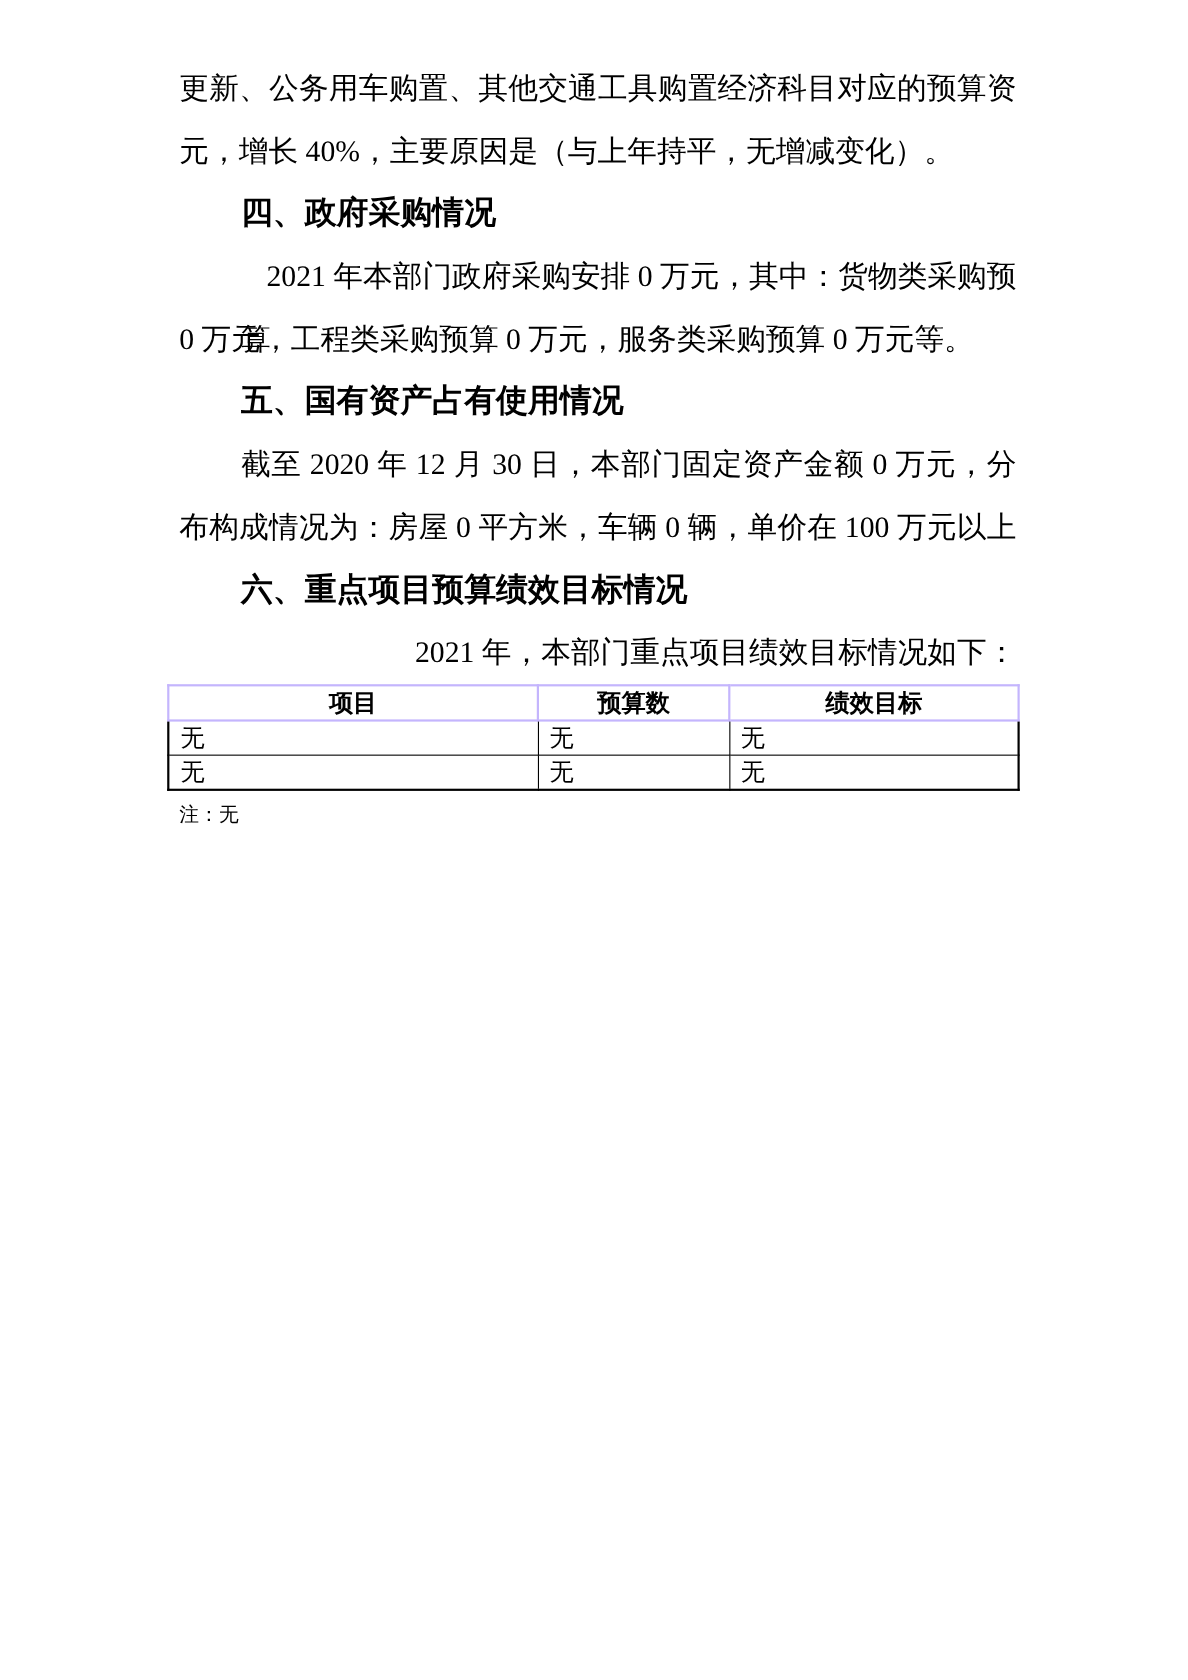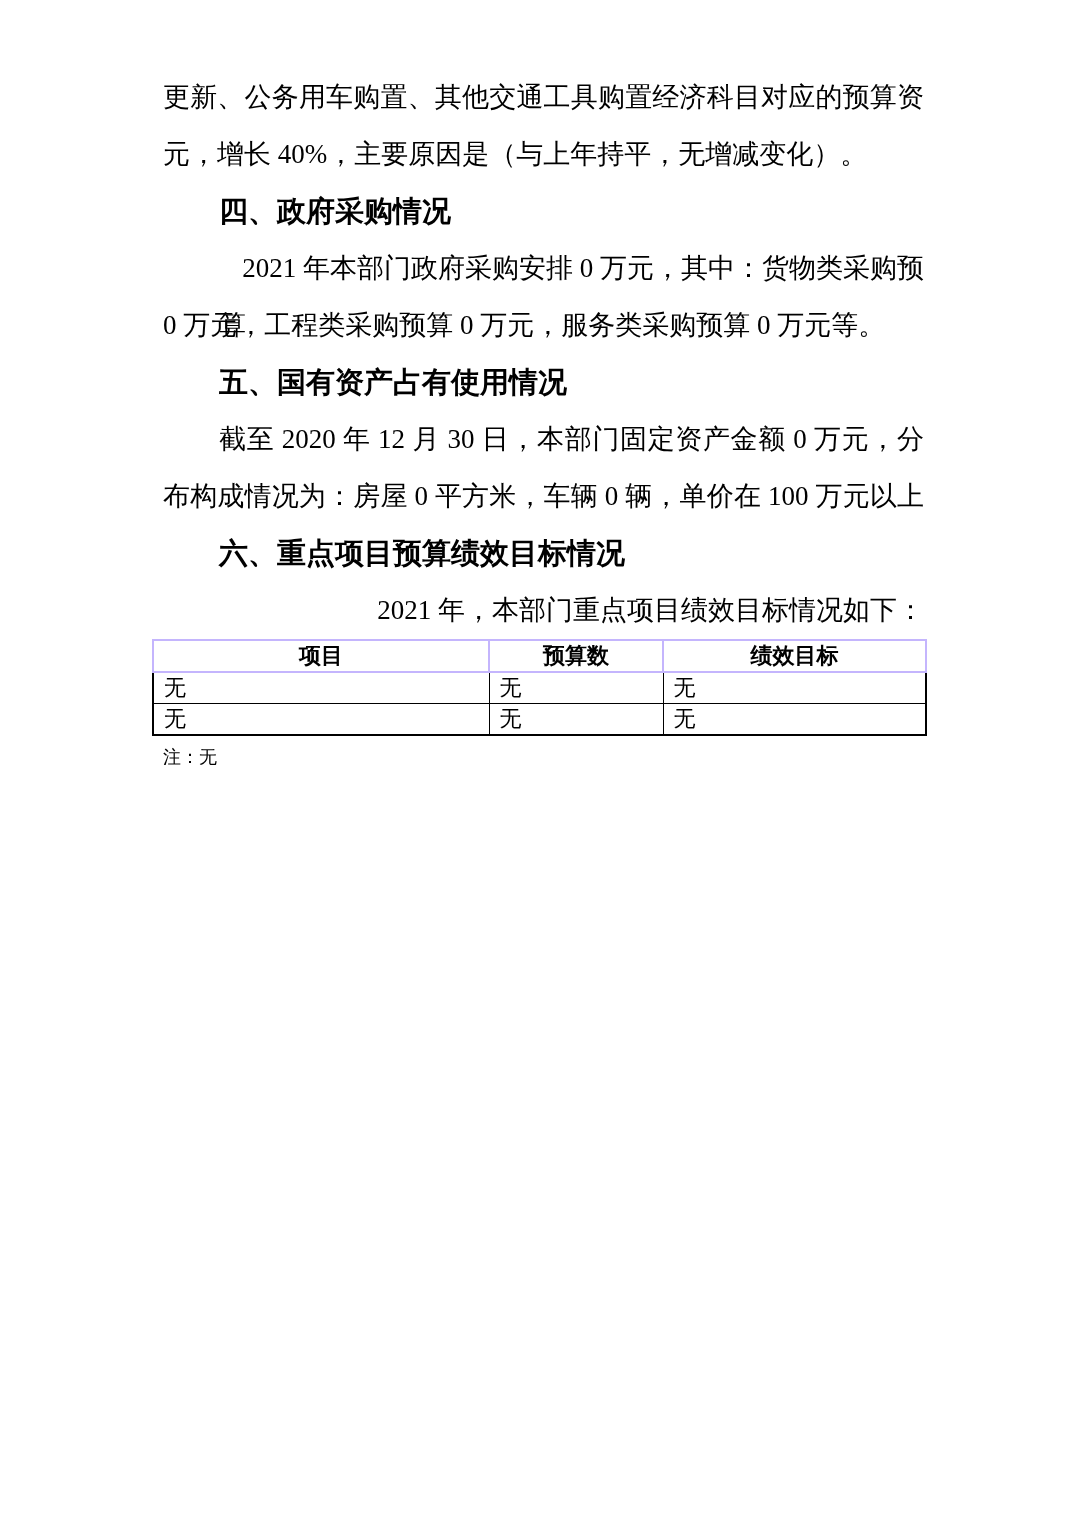--- a/index.html
+++ b/index.html
@@ -11,21 +11,21 @@
     background: #ffffff;
     font-family: "Liberation Serif", "DejaVu Serif", serif;
     color: #000000;
     overflow: hidden;
   }
   .doc {
     position: absolute;
     top: 0;
     left: 163px;
     width: 761px;
-    padding-top: 69px;
+    padding-top: 52px;
   }
   .bline {
     font-size: 27px;
     line-height: 57px;
     height: 57px;
     white-space: nowrap;
   }
   .jfull {
     white-space: normal;
     text-align: justify;

